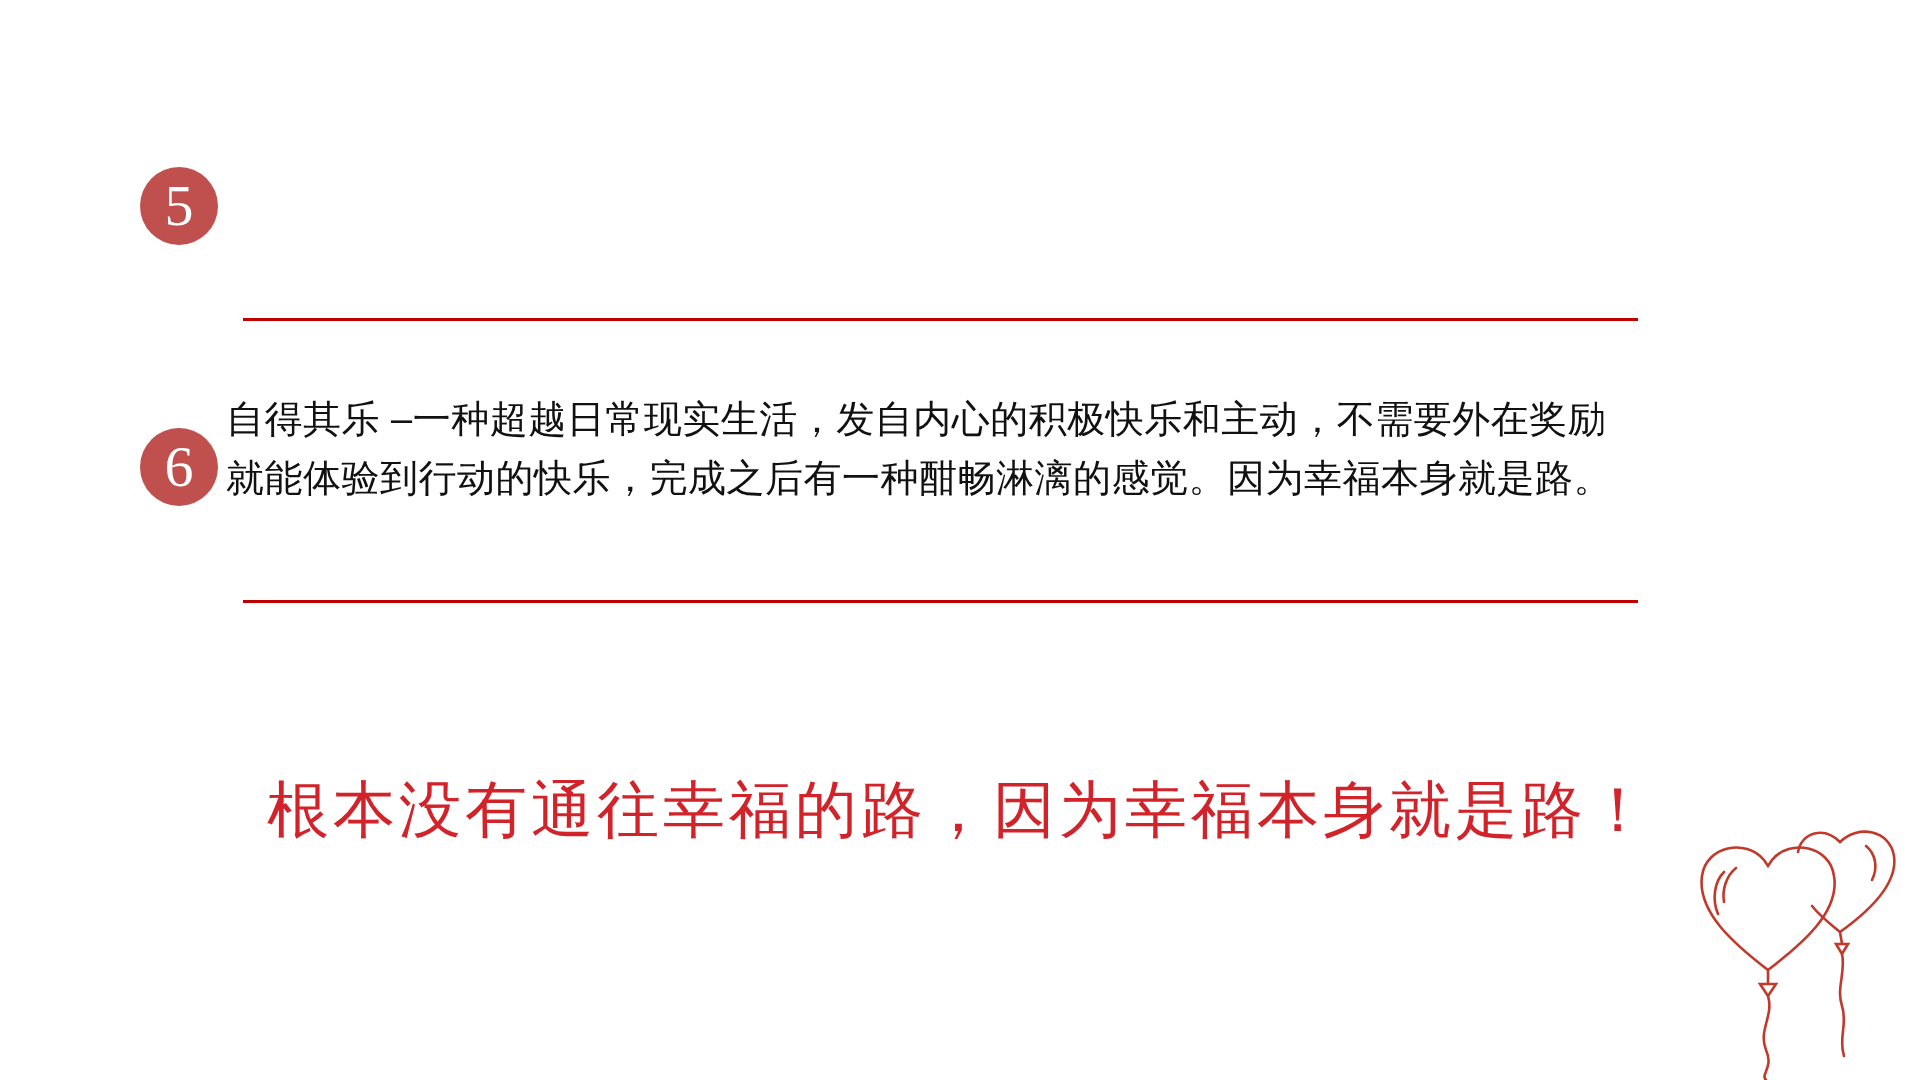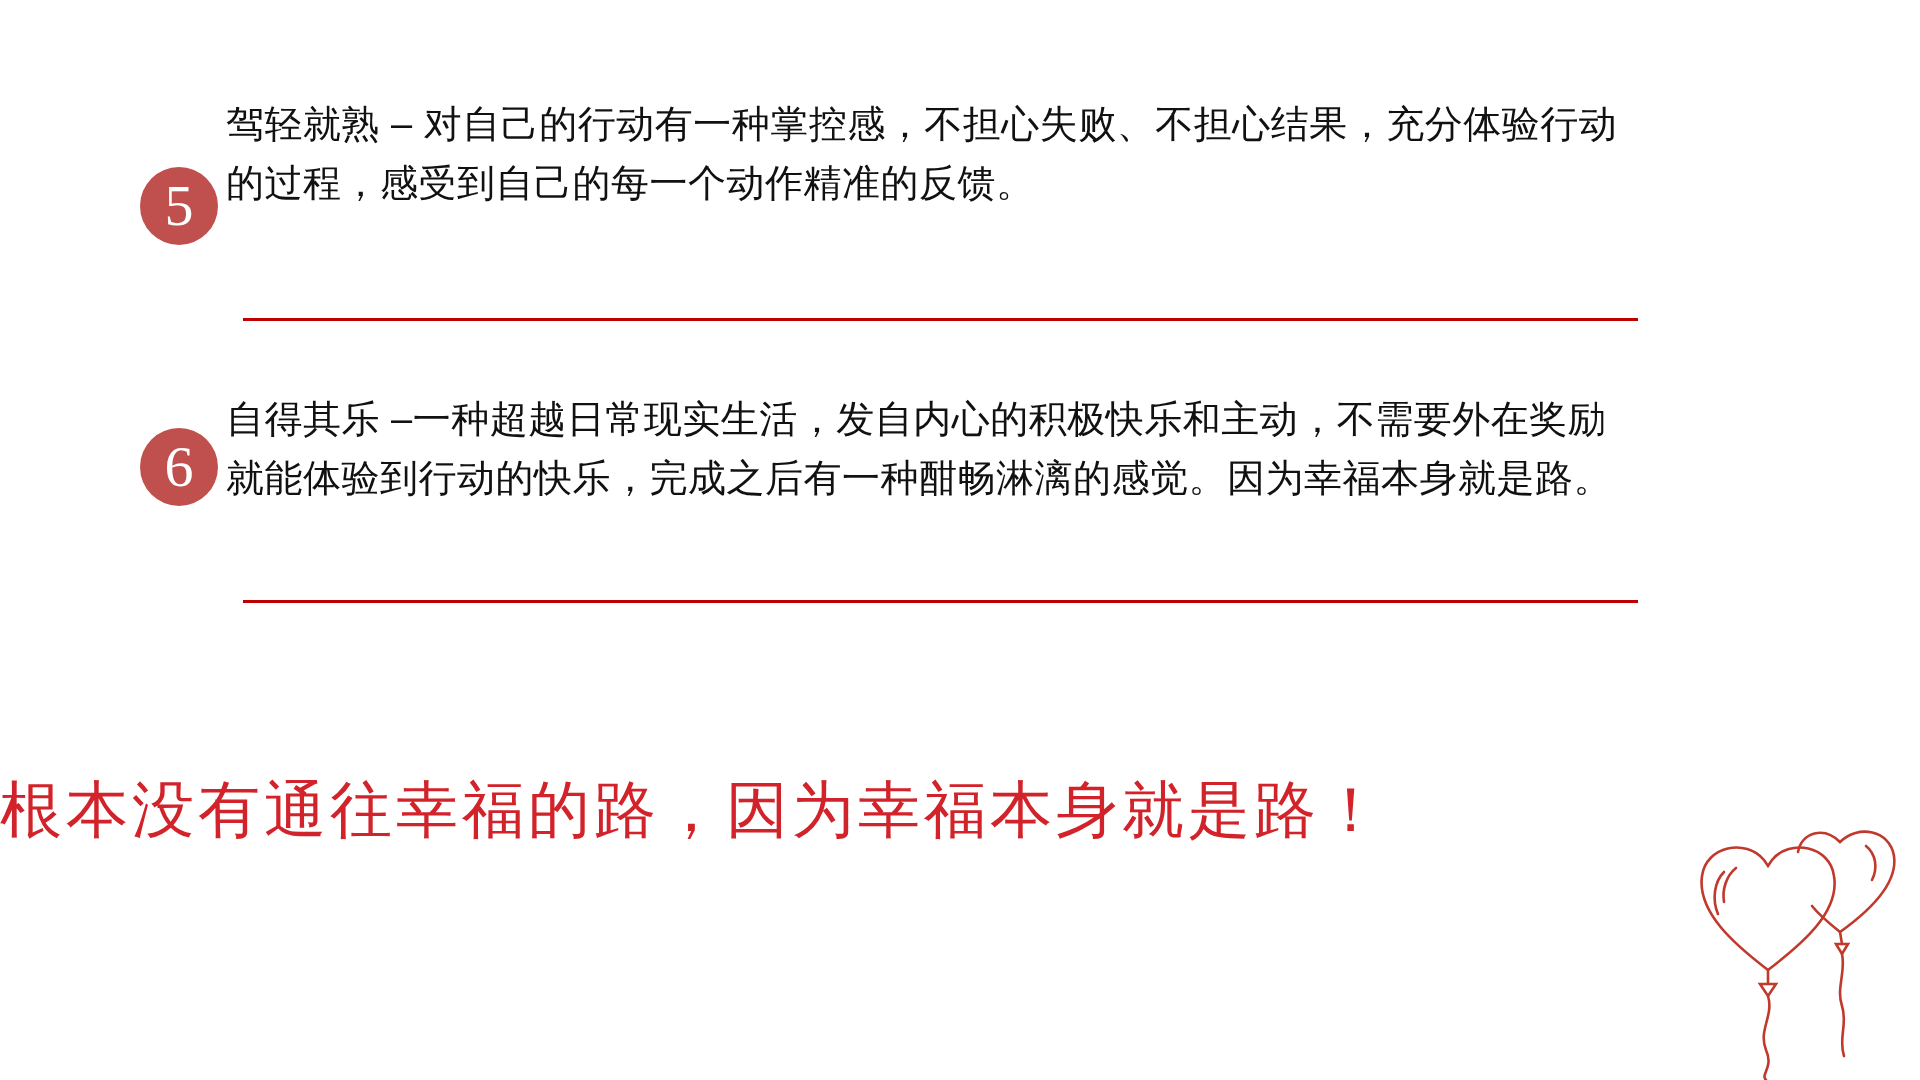--- a/index.html
+++ b/index.html
@@ -90,20 +90,21 @@
     top: 600px;
     width: 1395px;
   }
 
   
   .quote {
     position: absolute;
     left: 0;
     top: 768px;
     width: 1920px;
+    text-align: center;
     color: #d2232a;
     font-family: "Liberation Serif", serif;
     font-size: 62px;
     letter-spacing: 4px;
     white-space: nowrap;
   }
 
   
   .balloons {
     position: absolute;
@@ -113,21 +114,20 @@
     height: 260px;
   }
 </style>
 </head>
 <body>
 
 <div class="slide">
 
   <div class="item" id="item-5">
     <div class="bullet-badge">5</div>
-    <div class="item-body">驾轻就熟 – 对自己的行动有一种掌控感，不担心失败、不担心结果，充分体验行动的过程，感受到自己的每一个动作精准的反馈。</div>
   </div>
 
   <div class="rule" id="rule-1"></div>
 
   <div class="item" id="item-6">
     <div class="bullet-badge">6</div>
     <div class="item-body">自得其乐 –一种超越日常现实生活，发自内心的积极快乐和主动，不需要外在奖励就能体验到行动的快乐，完成之后有一种酣畅淋漓的感觉。因为幸福本身就是路。</div>
   </div>
 
   <div class="rule" id="rule-2"></div>

